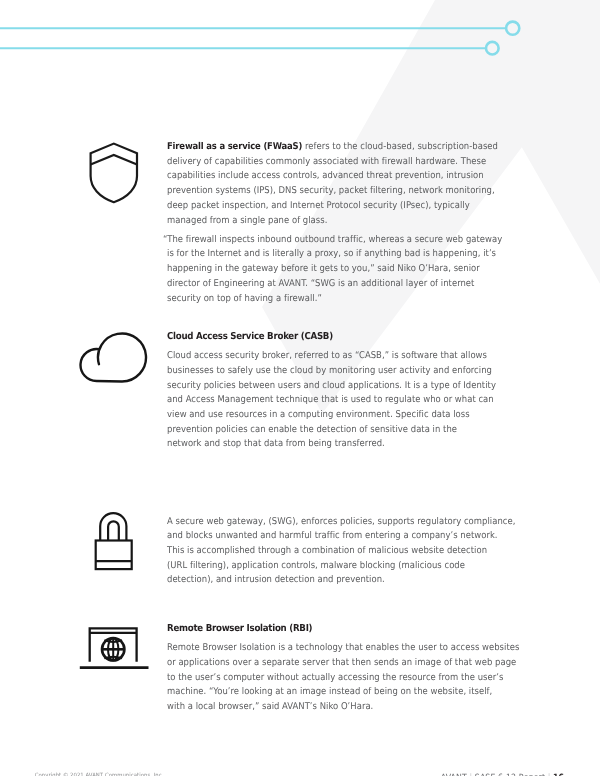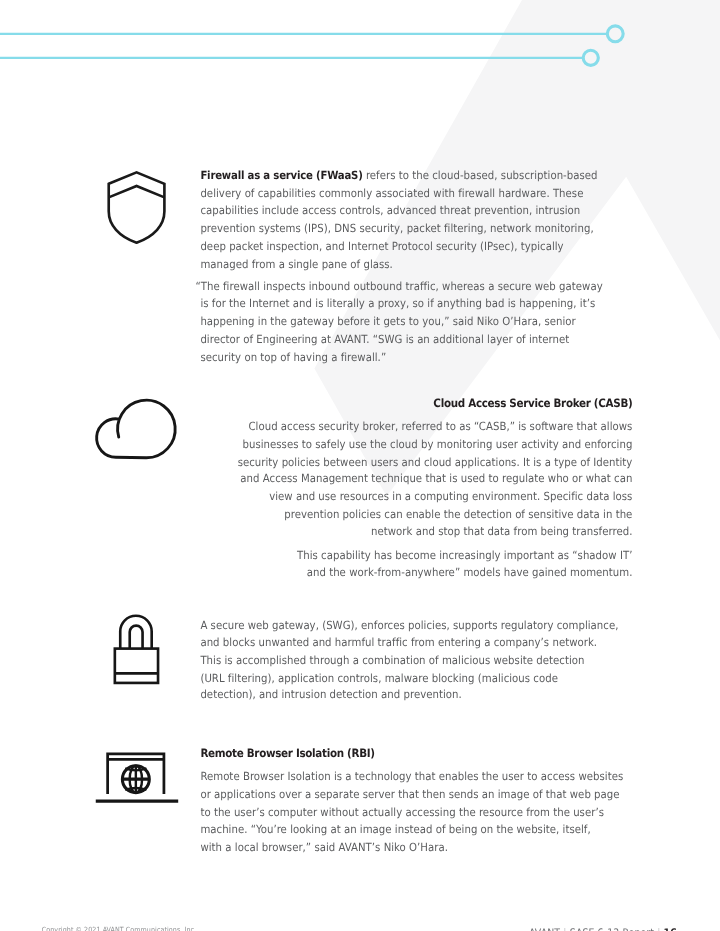--- a/index.html
+++ b/index.html
@@ -62,26 +62,26 @@
         <p class=""><b>Firewall as a service (FWaaS)</b><span> refers to the cloud-based, subscription-based</span><br><span>delivery of capabilities commonly associated with firewall hardware. These</span><br><span>capabilities include access controls, advanced threat prevention, intrusion</span><br><span>prevention systems (IPS), DNS security, packet filtering, network monitoring,</span><br><span>deep packet inspection, and Internet Protocol security (IPsec), typically</span><br><span>managed from a single pane of glass.</span></p>
         <div class="gap"></div>
         <p class="hang"><span>“The firewall inspects inbound outbound traffic, whereas a secure web gateway</span><br><span>is for the Internet and is literally a proxy, so if anything bad is happening, it’s</span><br><span>happening in the gateway before it gets to you,” said Niko O’Hara, senior</span><br><span>director of Engineering at AVANT. “SWG is an additional layer of internet</span><br><span>security on top of having a firewall.”</span></p>
       </div>
 
     <svg class="icon" style="left:78px;top:289px;" width="70" height="56" viewBox="0 0 70 56">
       <g fill="none" stroke="#161616" stroke-width="2.4" stroke-linecap="round">
         <path d="M21.45 20.27 A16 16 0 1 0 18.5 52 L44 52.5 A24 24 0 1 0 20.94 35.16"></path>
       </g>
     </svg>
-    <div class="sec" id="sec-1" style="top:290px;text-align:right;">
+    <div class="sec" id="sec-1" style="top:290px;">
         <h2>Cloud Access Service Broker (CASB)</h2>
         <div class="gap"></div>
         <p class=""><span>Cloud access security broker, referred to as “CASB,” is software that allows</span><br><span>businesses to safely use the cloud by monitoring user activity and enforcing</span><br><span>security policies between users and cloud applications. It is a type of Identity</span><br><span>and Access Management technique that is used to regulate who or what can</span><br><span>view and use resources in a computing environment. Specific data loss</span><br><span>prevention policies can enable the detection of sensitive data in the</span><br><span>network and stop that data from being transferred.</span></p>
         <div class="gap"></div>
-        <p class=""><span>This capability has become increasingly important as “shadow IT’</span><br><span>and the work-from-anywhere” models have gained momentum.</span></p>
+        <p class=""><br></p>
       </div>
 
     <svg class="icon" style="left:93px;top:470px;" width="42" height="64" viewBox="0 0 42 64">
       <g fill="none" stroke="#161616" stroke-width="2.2" stroke-linejoin="miter">
         <path d="M7.2 30.5 L7.2 16.2 A13.1 13.1 0 0 1 33.4 16.2 L33.4 30.5"></path>
         <path d="M15.1 30.5 L15.1 16.65 A5.35 5.35 0 0 1 25.8 16.65 L25.8 30.5"></path>
         <rect x="2.7" y="30.5" width="36" height="28.6"></rect>
         <path d="M2.7 51.2 L38.7 51.2"></path>
       </g>
     </svg>

